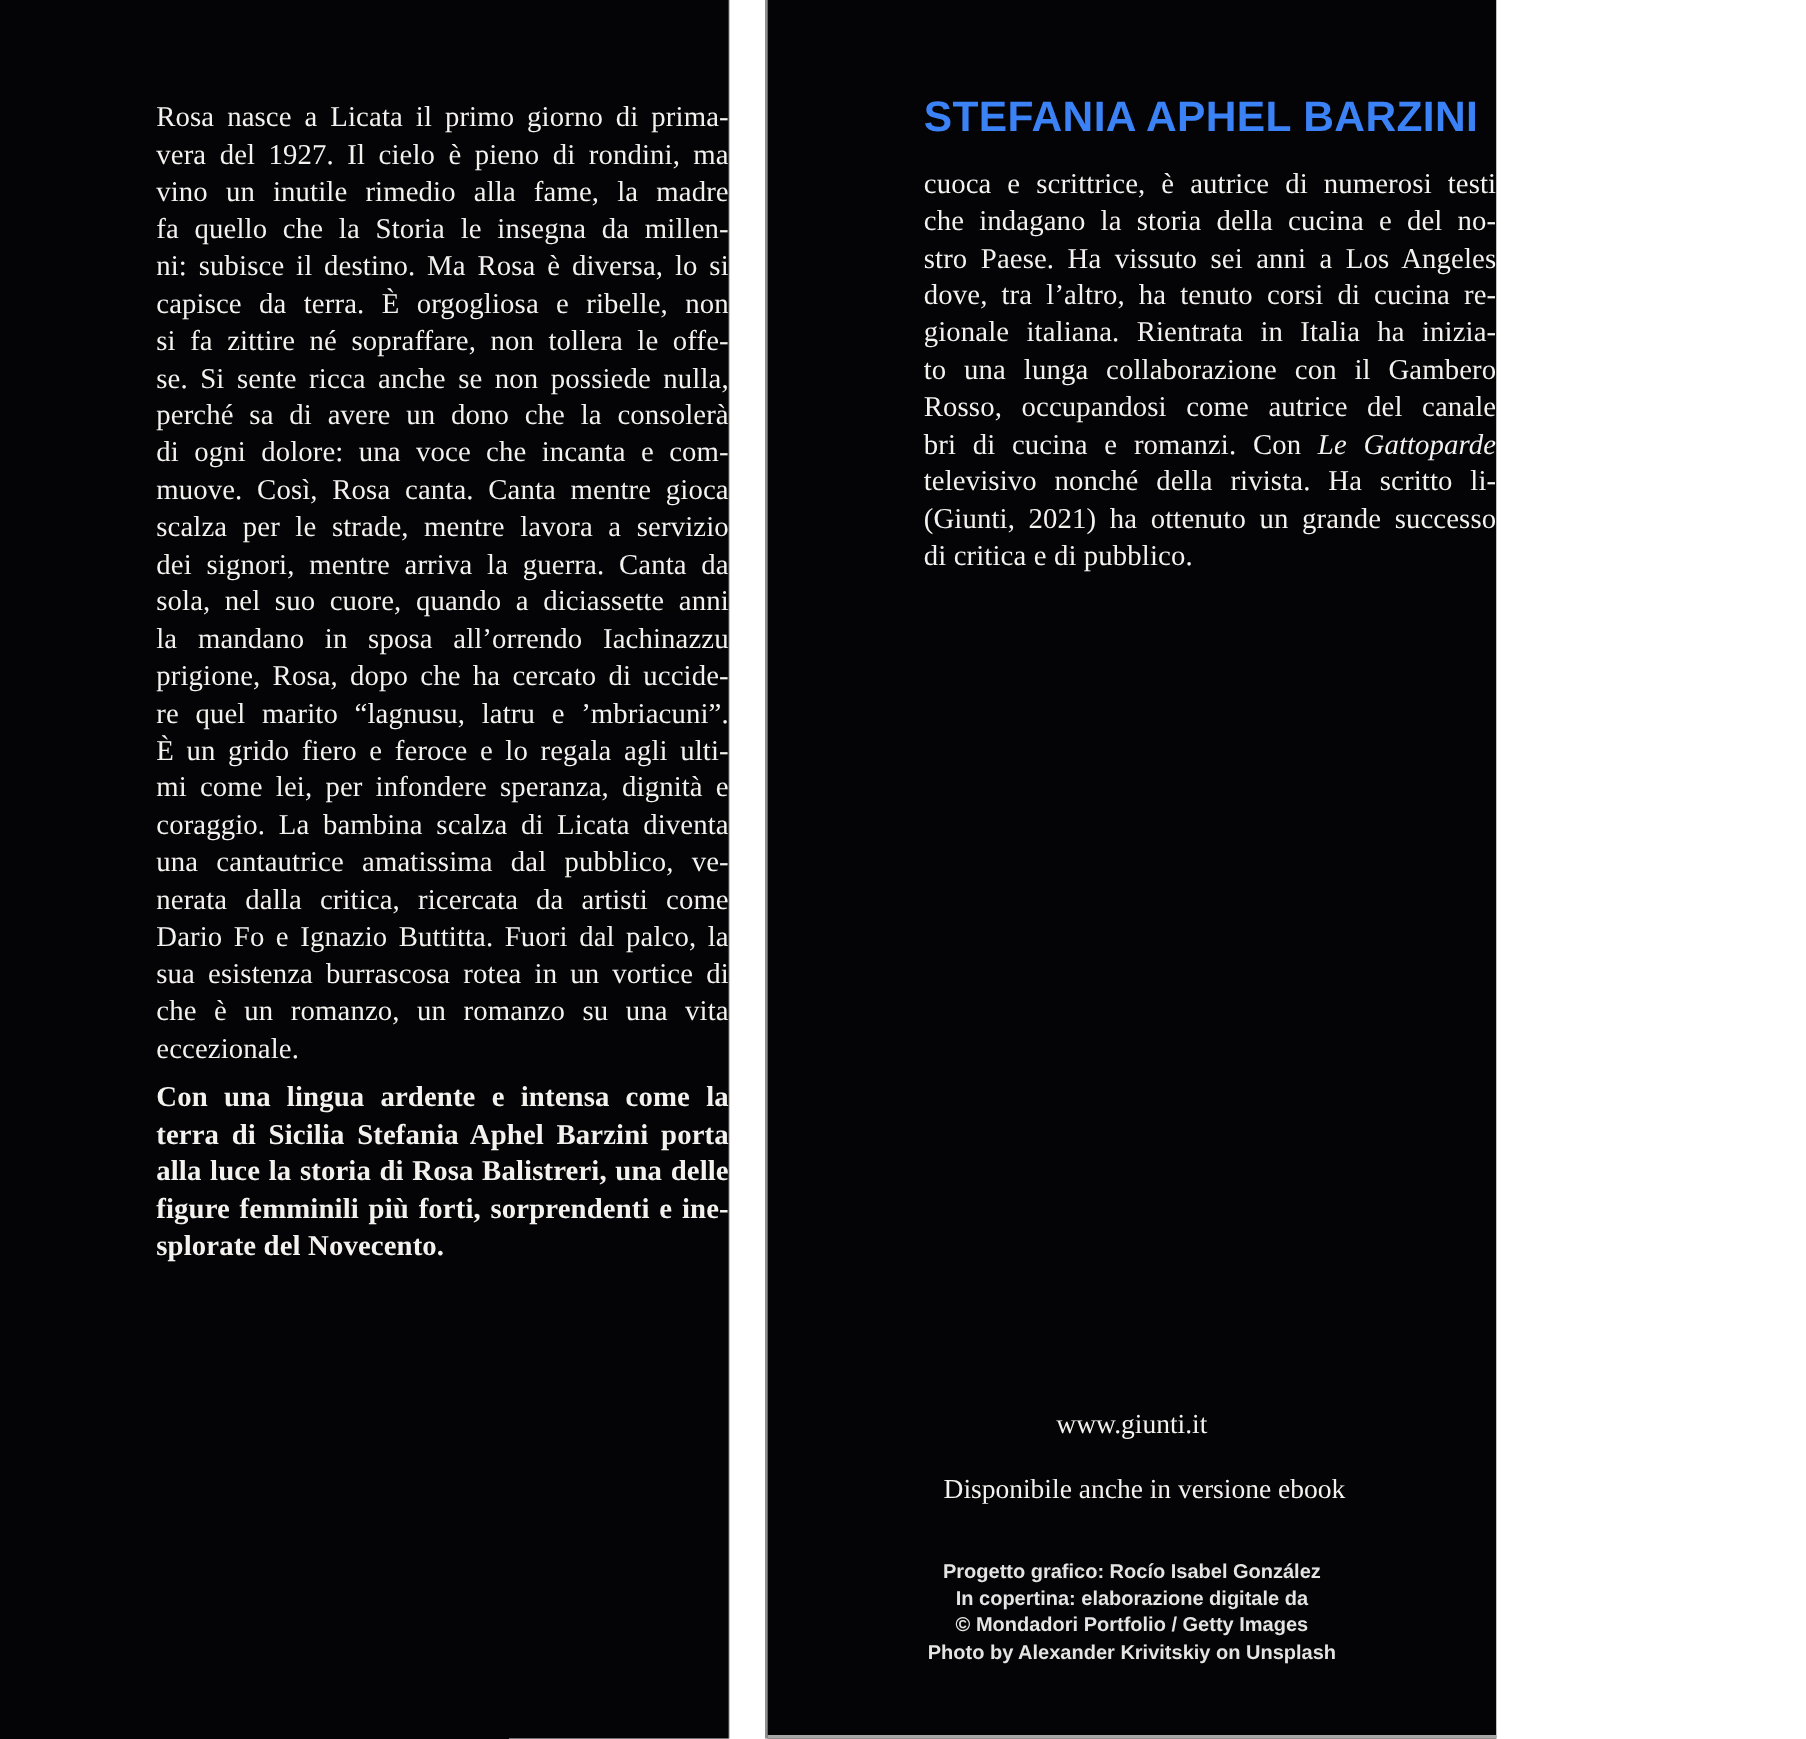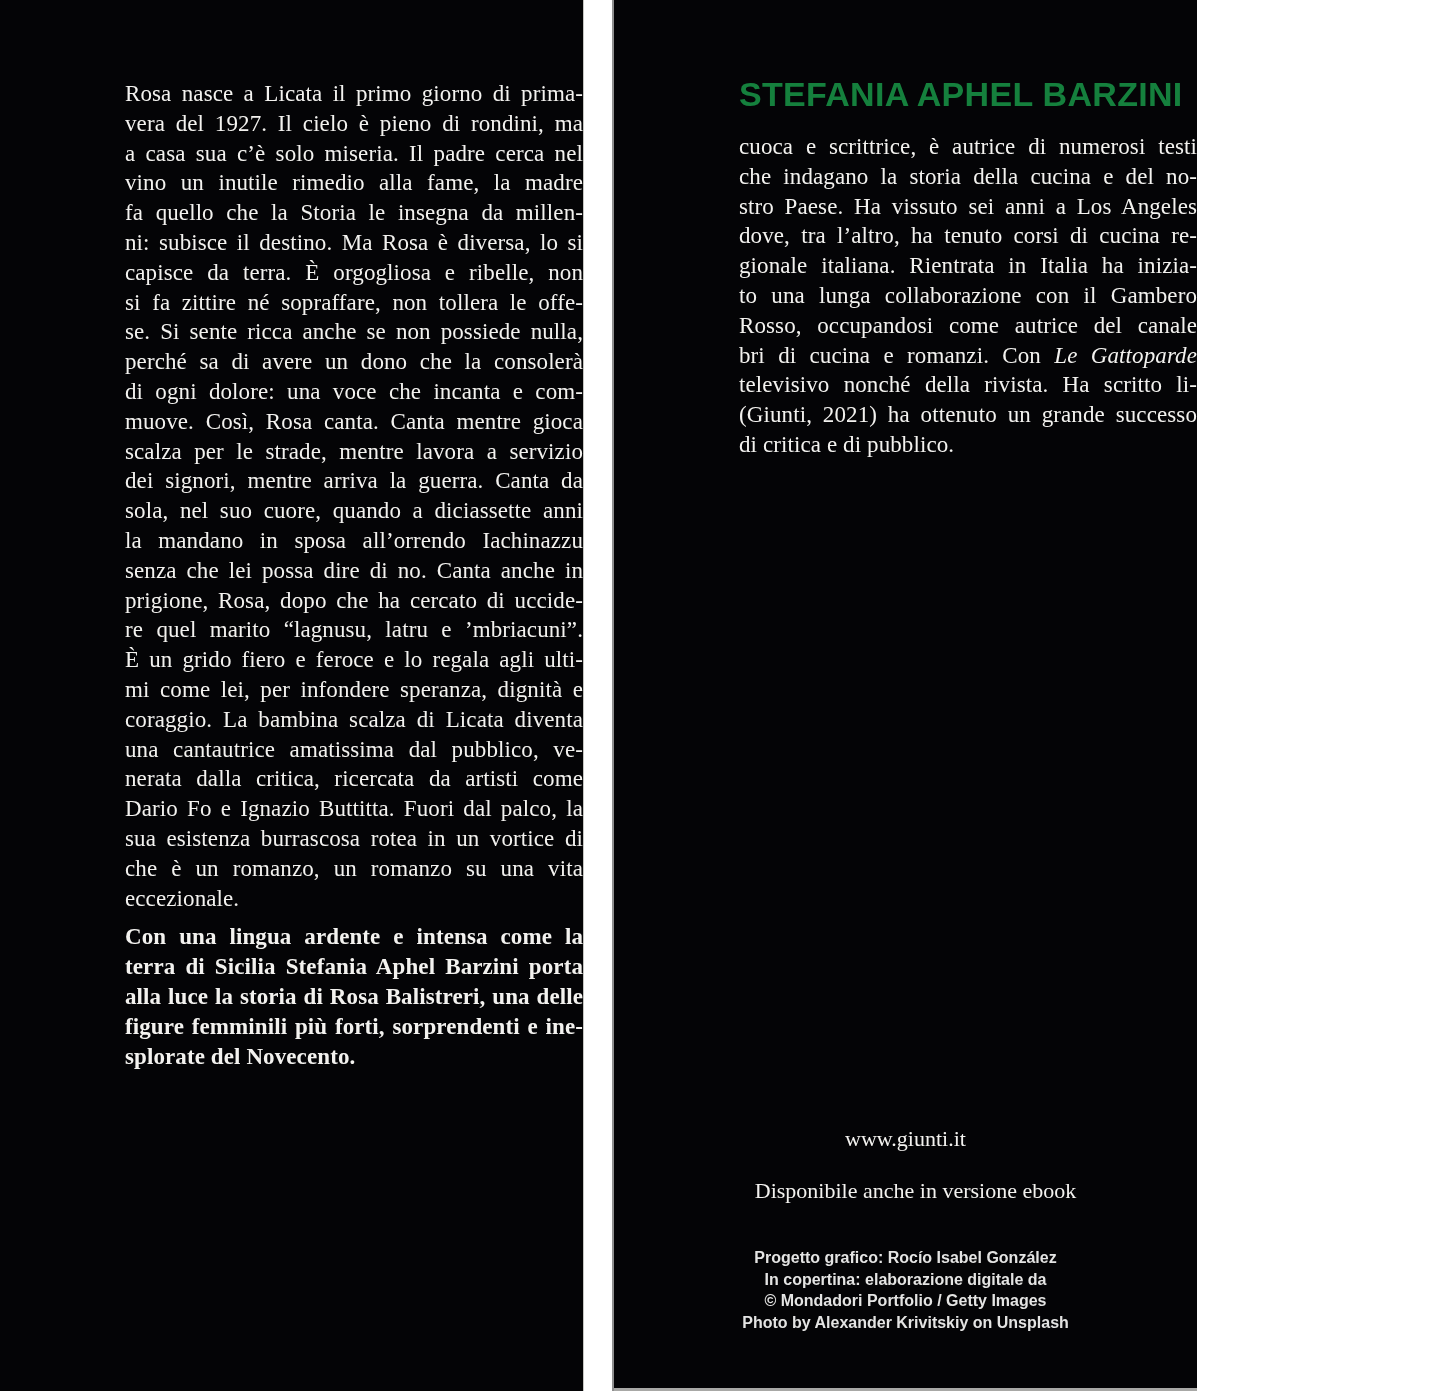--- a/index.html
+++ b/index.html
@@ -38,21 +38,21 @@
 
   .highlight { margin-top: 9px; font-weight: 700; }
 
   .author-heading {
     margin: 0; padding: 0;
     font-family: "Liberation Sans", sans-serif;
     font-weight: 700;
     font-size: 34px;
     line-height: 40px;
     letter-spacing: 0.3px;
-    color: #15803d;
+    color: #3b82f6;
     white-space: nowrap;
   }
   .bio { margin-top: 18px; }
   .bio em { font-style: italic; }
 
   .website, .ebook-note {
     position: absolute; left: 0; width: 100%;
     text-align: center;
     font-family: "Liberation Serif", serif;
     font-size: 22px; line-height: 28px;
@@ -79,35 +79,33 @@
 </head>
 <body>
 
 <div class="jacket">
 
   <section class="flap flap-left">
     <div class="text-col-left">
       <div class="para justified">
           <div class="line">Rosa nasce a Licata il primo giorno di prima-</div>
           <div class="line">vera del 1927. Il cielo è pieno di rondini, ma</div>
-          <div class="line">a casa sua c’è solo miseria. Il padre cerca nel</div>
           <div class="line">vino un inutile rimedio alla fame, la madre</div>
           <div class="line">fa quello che la Storia le insegna da millen-</div>
           <div class="line">ni: subisce il destino. Ma Rosa è diversa, lo si</div>
           <div class="line">capisce da terra. È orgogliosa e ribelle, non</div>
           <div class="line">si fa zittire né sopraffare, non tollera le offe-</div>
           <div class="line">se. Si sente ricca anche se non possiede nulla,</div>
           <div class="line">perché sa di avere un dono che la consolerà</div>
           <div class="line">di ogni dolore: una voce che incanta e com-</div>
           <div class="line">muove. Così, Rosa canta. Canta mentre gioca</div>
           <div class="line">scalza per le strade, mentre lavora a servizio</div>
           <div class="line">dei signori, mentre arriva la guerra. Canta da</div>
           <div class="line">sola, nel suo cuore, quando a diciassette anni</div>
           <div class="line">la mandano in sposa all’orrendo Iachinazzu</div>
-          <div class="line">senza che lei possa dire di no. Canta anche in</div>
           <div class="line">prigione, Rosa, dopo che ha cercato di uccide-</div>
           <div class="line">re quel marito “lagnusu, latru e ’mbriacuni”.</div>
           <div class="line">È un grido fiero e feroce e lo regala agli ulti-</div>
           <div class="line">mi come lei, per infondere speranza, dignità e</div>
           <div class="line">coraggio. La bambina scalza di Licata diventa</div>
           <div class="line">una cantautrice amatissima dal pubblico, ve-</div>
           <div class="line">nerata dalla critica, ricercata da artisti come</div>
           <div class="line">Dario Fo e Ignazio Buttitta. Fuori dal palco, la</div>
           <div class="line">sua esistenza burrascosa rotea in un vortice di</div>
           <div class="line">che è un romanzo, un romanzo su una vita</div>

